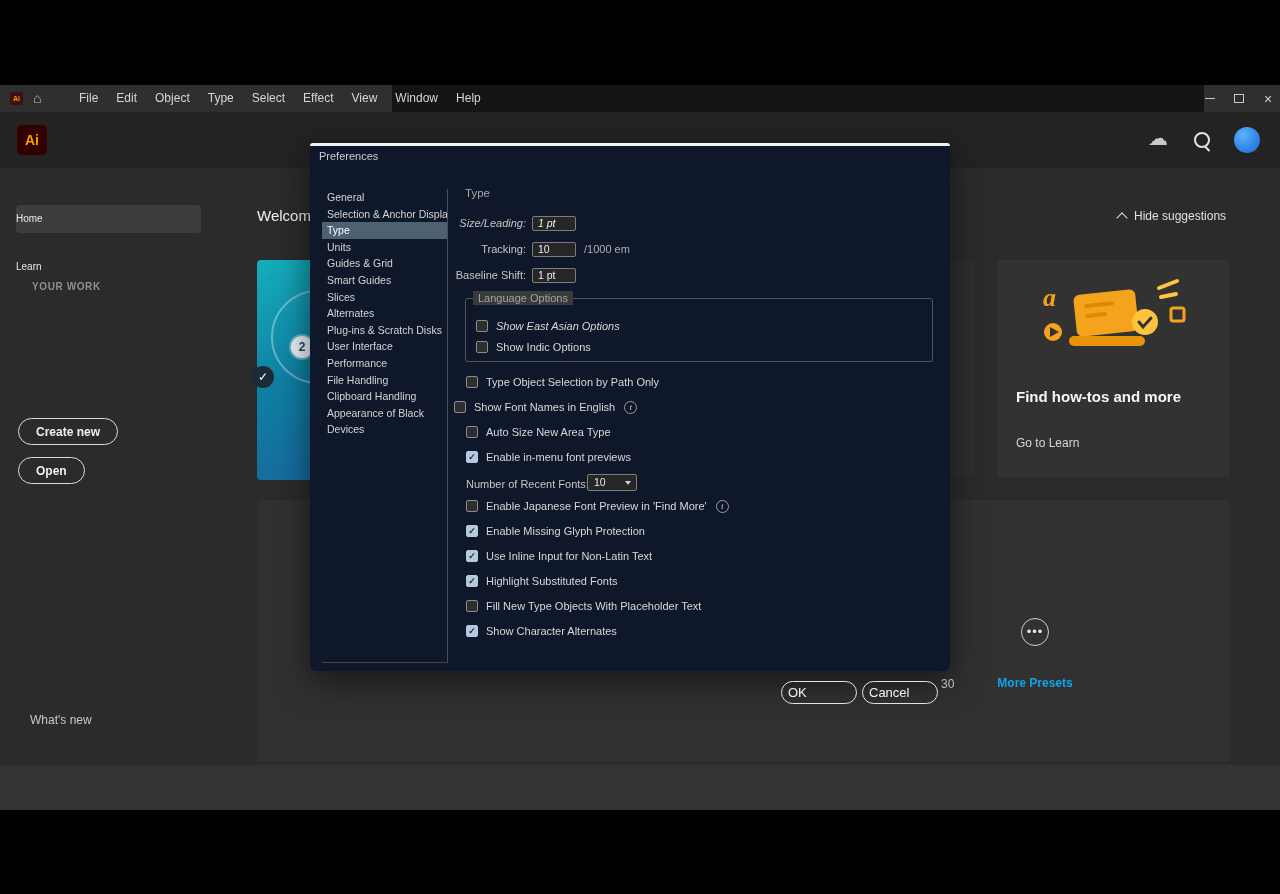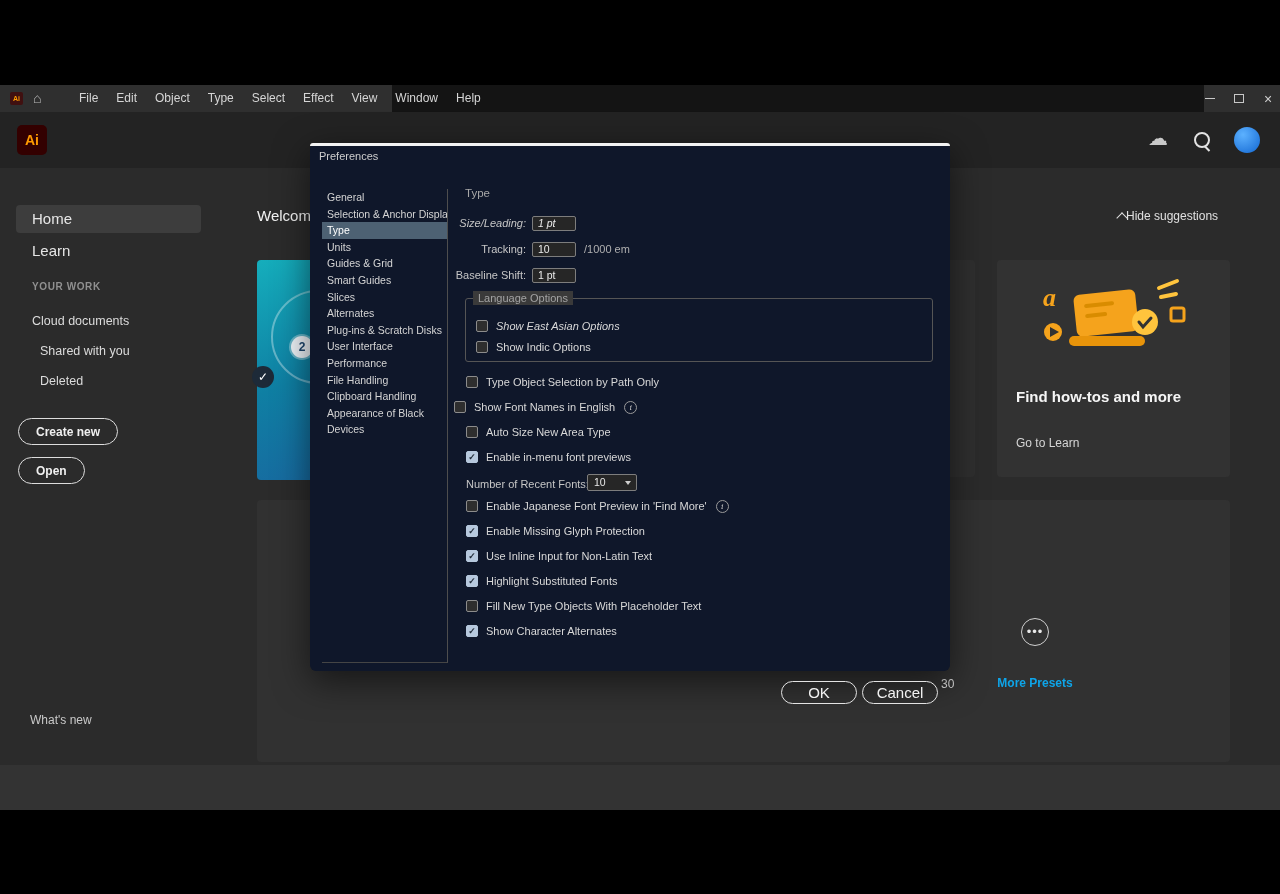--- a/index.html
+++ b/index.html
@@ -30,36 +30,36 @@
     color:#ff9a00;font-size:14px;font-weight:bold;text-align:center;line-height:30px}
   .cloud-icon{position:absolute;left:1148px;top:14px;font-size:20px;color:#c9c9c9;font-family:"DejaVu Sans",sans-serif}
   .search-icon{position:absolute;left:1194px;top:20px;width:12px;height:12px;border:2px solid #e3e3e3;border-radius:50%}
   .search-icon::after{content:"";position:absolute;left:10px;top:11px;width:2px;height:7px;background:#e3e3e3;transform:rotate(-45deg)}
   .avatar{position:absolute;left:1234px;top:15px;width:26px;height:26px;border-radius:50%;
     background:radial-gradient(circle at 35% 30%,#5cb1ff,#1267d2)}
 
   
   .sidebar{position:absolute;left:0;top:83px;width:240px;height:597px}
   .side-nav{position:absolute;left:0;top:37px;width:240px}
-  .side-item{margin:0 39px 4px 16px;height:28px;line-height:28px;border-radius:4px;padding-left:16px;
-    font-size:15px;color:#e6e6e6;white-space:nowrap}
+  .side-item{margin:0 39px 20px 16px;height:28px;line-height:28px;border-radius:4px;padding-left:0;
+    font-size:10px;color:#e6e6e6;white-space:nowrap}
   .side-item.active{background:#3d3d3d}
   .work-label{position:absolute;left:32px;top:113px;font-size:10px;letter-spacing:.6px;color:#909090;font-weight:bold}
   .work-list{position:absolute;left:0;top:138px;width:240px}
   .work-item{height:30px;line-height:30px;padding-left:32px;font-size:12.5px;color:#dcdcdc;white-space:nowrap}
   .work-item.indent{padding-left:40px}
   .pill-btn{position:absolute;left:18px;height:27px;border:1.5px solid #dddddd;border-radius:14px;background:transparent;
     color:#f0f0f0;font-size:12px;font-weight:bold;padding:0 17px;line-height:24px;white-space:nowrap;box-sizing:border-box}
   .btn-create{top:250px}
   .btn-open{top:289px}
   .whats-new{position:absolute;left:30px;top:545px;font-size:12px;color:#c9c9c9}
 
   
   .welcome-heading{position:absolute;left:257px;top:122px;font-size:15px;font-weight:normal;color:#f2f2f2;white-space:nowrap}
-  .hide-suggestions{position:absolute;left:1118px;top:124px;display:flex;align-items:center;
+  .hide-suggestions{position:absolute;left:1118px;top:124px;display:flex;align-items:center;gap:8px;
     font-size:12px;color:#e0e0e0;white-space:nowrap}
   .chev-up{width:7px;height:7px;border-left:1.6px solid #e0e0e0;border-top:1.6px solid #e0e0e0;transform:rotate(45deg);margin-top:3px}
   .tutorial-card{position:absolute;left:257px;top:175px;width:220px;height:220px;border-radius:4px;overflow:visible;
     background:linear-gradient(160deg,#15aebc 0%,#0f7fa3 45%,#1c5e9e 100%)}
   .tc-ring{position:absolute;left:14px;top:30px;width:90px;height:90px;border-radius:50%;border:2px solid rgba(255,255,255,.35)}
   .check-badge{position:absolute;left:-5px;top:106px;width:22px;height:22px;border-radius:50%;background:#1d2a38;
     color:#fff;font-size:12px;text-align:center;line-height:22px}
   .step-badge{position:absolute;left:34px;top:76px;width:22px;height:22px;border-radius:50%;background:#eef3f8;
     color:#1e466e;font-size:12px;font-weight:bold;text-align:center;line-height:22px;box-shadow:0 0 0 2px rgba(255,255,255,.35)}
   .hidden-card{position:absolute;left:700px;top:175px;width:275px;height:217px;border-radius:4px;background:#2f2f2f}
@@ -99,21 +99,21 @@
   .checkbox.checked{background:#b6c8dd;border-color:#b6c8dd}
   .tick{font-size:9px;color:#1d2835;font-weight:bold;line-height:1}
   .cb-label{font-size:11px;color:#d8d8d8}
   .info-icon{margin-left:9px;width:13px;height:13px;border:1px solid #9a9a9a;border-radius:50%;color:#c9c9c9;font-size:8px;
     display:flex;align-items:center;justify-content:center;font-style:italic;font-family:"DejaVu Serif",serif;flex:0 0 auto;box-sizing:border-box}
   .rf-label{position:absolute;left:156px;top:334px;font-size:11px;color:#c6c6c6;line-height:15px;white-space:nowrap}
   .select-box{position:absolute;left:277px;top:331px;width:50px;height:17px;background:#262626;border:1px solid #7d7d7d;border-radius:2px;
     color:#e8e8e8;font-size:10.5px;line-height:15px;padding-left:6px;box-sizing:border-box}
   .select-box::after{content:"";position:absolute;right:5px;top:6px;border-left:3.5px solid transparent;border-right:3.5px solid transparent;border-top:4px solid #cfcfcf}
   .dlg-btn{position:absolute;width:76px;height:23px;border:1.5px solid #e3e3e3;border-radius:12px;background:transparent;
-    color:#f2f2f2;font-size:15px;text-align:center;line-height:20px;box-sizing:border-box;font-family:"Liberation Sans",sans-serif}
+    color:#f2f2f2;font-size:13px;text-align:left;line-height:20px;box-sizing:border-box;font-family:"Liberation Sans",sans-serif}
   .btn-ok{left:471px;top:538px}
   .btn-cancel{left:552px;top:538px}
 </style>
 </head>
 <body>
 
 <div class="app">
 
   <div class="titlebar">
     <div class="tb-dark"></div>
@@ -147,25 +147,20 @@
     <div class="search-icon"></div>
     <div class="avatar"></div>
   </div>
 
   <div class="sidebar">
     <div class="side-nav">
         <div class="side-item active">Home</div>
         <div class="side-item">Learn</div>
       </div>
     <div class="work-label">YOUR WORK</div>
-    <div class="work-list">
-        <div class="work-item">Cloud documents</div>
-        <div class="work-item indent">Shared with you</div>
-        <div class="work-item indent">Deleted</div>
-      </div>
     <button class="pill-btn btn-create">Create new</button>
     <button class="pill-btn btn-open">Open</button>
     <div class="whats-new">What's new</div>
   </div>
 
   <div class="welcome-heading">Welcom</div>
   <div class="hide-suggestions">
     <span class="chev-up"></span>
     <span>Hide suggestions</span>
   </div>

